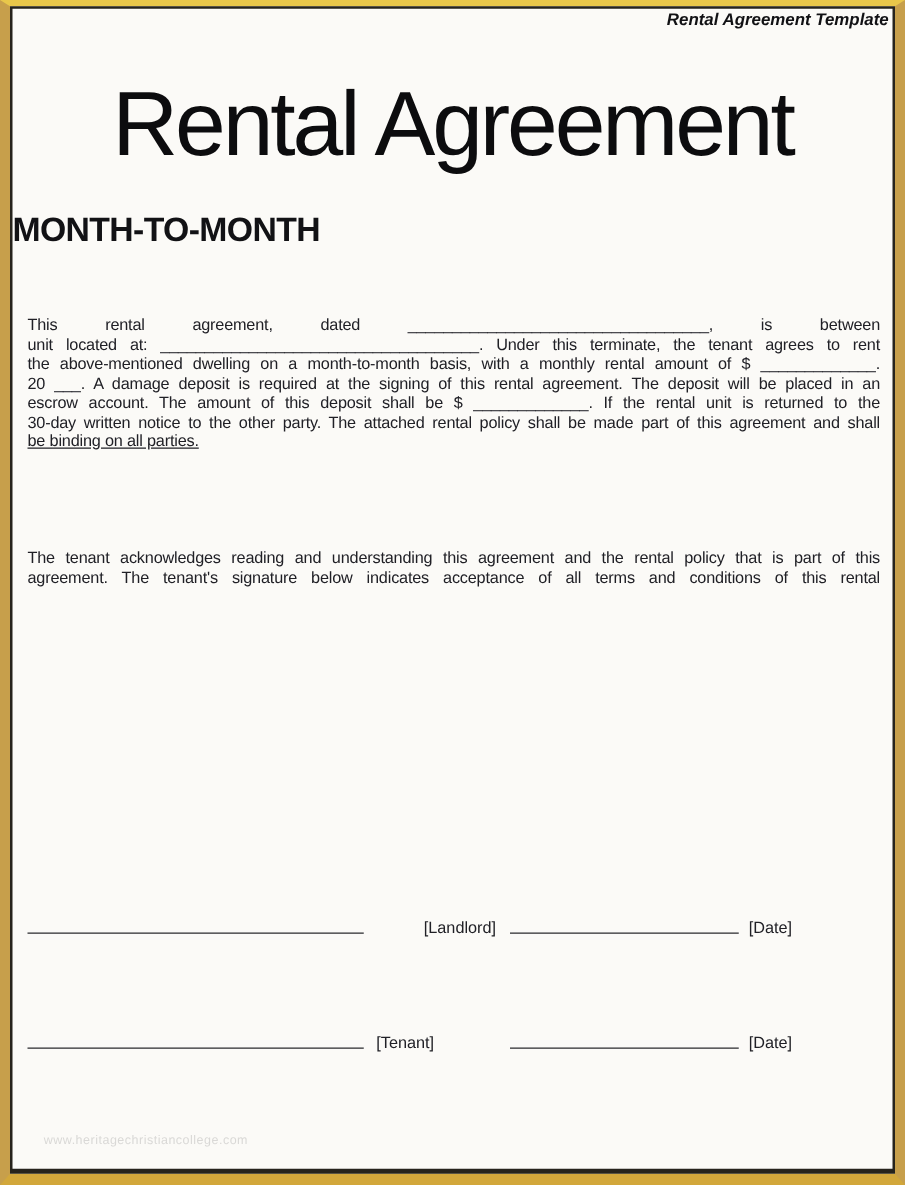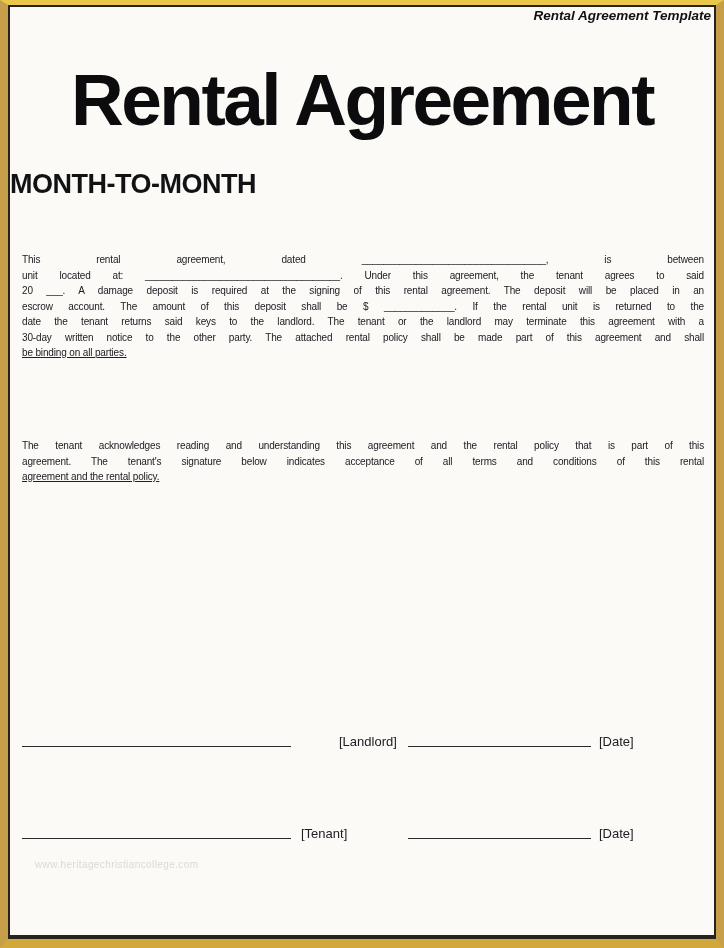--- a/index.html
+++ b/index.html
@@ -27,34 +27,34 @@
 
   .corner-note{
     position:absolute;top:1px;right:3px;
     font-size:13.5px;font-weight:bold;font-style:italic;
     color:#111114;letter-spacing:0px;
   }
 
   .doc-title{
     position:absolute;top:56px;left:0;width:100%;
     text-align:center;
-    font-size:73px;font-weight:bold;line-height:1;
+    font-size:73px;font-weight:normal;line-height:1;
     letter-spacing:-2.5px;color:#0c0c0e;
     white-space:nowrap;
   }
   .doc-subtitle{
     position:absolute;top:164px;left:0;width:100%;
     text-align:left;
     font-size:27px;font-weight:bold;line-height:1;
     letter-spacing:-0.5px;color:#121215;
   }
 
   .para{
     position:absolute;left:12px;width:682px;
-    font-size:10px;line-height:15.5px;letter-spacing:-0.15px;
+    font-size:13px;line-height:15.5px;letter-spacing:-0.15px;
     color:#202026;
   }
   .para1{top:245px;}
   .para2{top:431px;}
   .jline{
     width:100%;white-space:nowrap;overflow:visible;
     text-align:justify;text-align-last:justify;text-justify:inter-word;
   }
   .jline.last{text-align-last:left;text-decoration:underline;}
 
@@ -71,51 +71,50 @@
   .sigline.long1{left:12px;width:269px;}
   .sigline.date1{left:398px;width:183px;}
   .siglabel{
     position:absolute;bottom:0px;line-height:16px;
   }
   .lab-landlord{left:289px;padding-left:40px;}
   .lab-tenant{left:291px;text-align:right;}
   .lab-date{left:589px;}
 
   .watermark{
-    position:absolute;top:852px;left:25px;
+    position:absolute;top:900px;left:25px;
     font-size:10px;letter-spacing:0.4px;
     color:rgba(140,140,140,0.30);
   }
 </style>
 </head>
 <body>
 
 <div class="frame">
   <div class="page">
 
     <div class="corner-note">Rental Agreement Template</div>
 
     <div class="doc-title">Rental Agreement</div>
 
     <div class="doc-subtitle">MONTH-TO-MONTH</div>
 
     <div class="para para1">
       <div class="jline">This rental agreement, dated __________________________________, is between</div>
-      <div class="jline">unit located at: ____________________________________.  Under this agreement, the tenant agrees to said</div>
+      <div class="jline">unit located at: ____________________________________.  Under this terminate, the tenant agrees to rent</div>
+      <div class="jline">the above-mentioned dwelling on a month-to-month basis, with a monthly rental amount of $ _____________.</div>
       <div class="jline">20 ___.  A damage deposit is required at the signing of this rental agreement.  The deposit will be placed in an</div>
       <div class="jline">escrow account.  The amount of this deposit shall be $ _____________.  If the rental unit is returned to the</div>
-      <div class="jline">date the tenant returns said keys to the landlord.  The tenant or the landlord may terminate this agreement with a</div>
       <div class="jline">30-day written notice to the other party.  The attached rental policy shall be made part of this agreement and shall</div>
       <div class="jline last">be binding on all parties.</div>
     </div>
 
     <div class="para para2">
       <div class="jline">The tenant acknowledges reading and understanding this agreement and the rental policy that is part of this</div>
       <div class="jline">agreement.   The tenant's signature below indicates acceptance of all terms and conditions of this rental</div>
-      <div class="jline last">agreement and the rental policy.</div>
     </div>
 
     <div class="sigrow sigrow1">
       <span class="sigline long1"></span>
       <span class="siglabel lab-landlord">[Landlord]</span>
       <span class="sigline date1"></span>
       <span class="siglabel lab-date">[Date]</span>
     </div>
 
     <div class="sigrow sigrow2">

